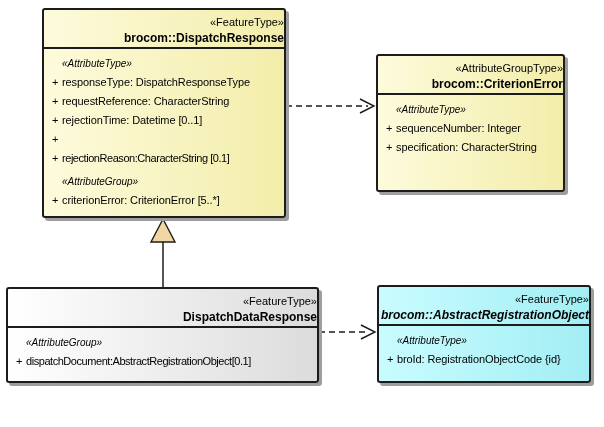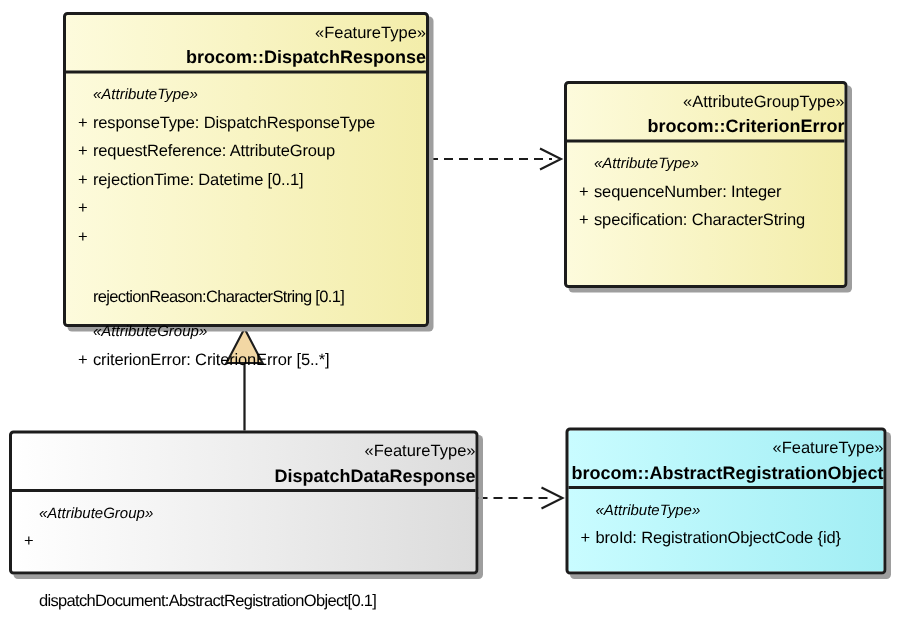--- a/index.html
+++ b/index.html
@@ -23,27 +23,27 @@
   }
   .uml-class.yellow{background:linear-gradient(to right,var(--yellow1),var(--yellow2));}
   .uml-class.cyan{background:linear-gradient(to right,var(--cyan1),var(--cyan2));}
   .uml-class.gray{background:linear-gradient(to right,var(--gray1),var(--gray2));}
   .title{
     border-bottom:2px solid var(--border);
     text-align:right;padding-top:5px;
   }
   .stereo{font-size:11px;line-height:15px;}
   .cname{font-size:12px;font-weight:bold;line-height:17px;}
-  .cname.italic{}
+  .cname.italic{font-style:italic;}
   .attrs{padding:5px 4px 0 6px;}
   .stereo-line{font-size:10px;line-height:19px;padding-left:12px;font-style:italic;}
   .row{display:flex;font-size:11px;line-height:19px;white-space:nowrap;}
   .row .vis{width:12px;flex:0 0 12px;text-align:left;padding-left:2px;}
   .row .txt{letter-spacing:-0.1px;}
-  .row .txt.tight{letter-spacing:-0.45px;margin-top:40px;}
+  .row .txt.tight{letter-spacing:-0.45px;}
   .gap{margin-top:4px;}
   svg.connectors{position:absolute;left:0;top:0;}
 </style>
 </head>
 <body>
 
 <div id="canvas">
 
   <svg class="connectors" width="604" height="427" viewBox="0 0 604 427">
 
@@ -69,21 +69,21 @@
       <div class="cname">brocom::DispatchResponse</div>
     </div>
     <div class="attrs">
       <div class="stereo-line">«AttributeType»</div>
       <div class="row">
           <span class="vis">+</span>
           <span class="txt">responseType: DispatchResponseType</span>
         </div>
       <div class="row">
           <span class="vis">+</span>
-          <span class="txt">requestReference: AttributeGroup</span>
+          <span class="txt">requestReference: CharacterString</span>
         </div>
       <div class="row">
           <span class="vis">+</span>
           <span class="txt">rejectionTime: Datetime [0..1]</span>
         </div>
       <div class="row">
           <span class="vis">+</span>
         </div>
       <div class="row">
           <span class="vis">+</span>

